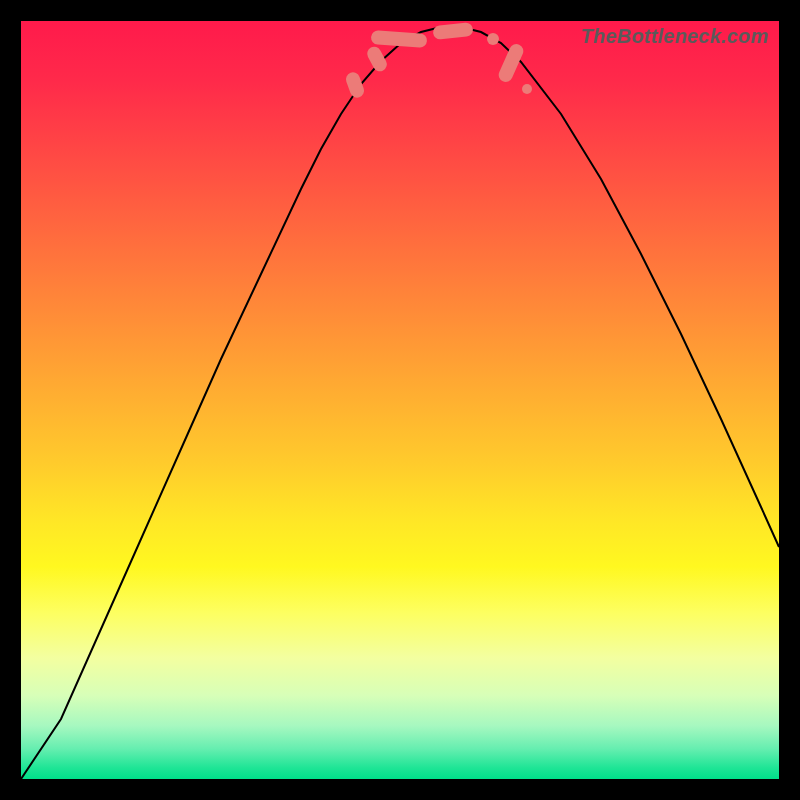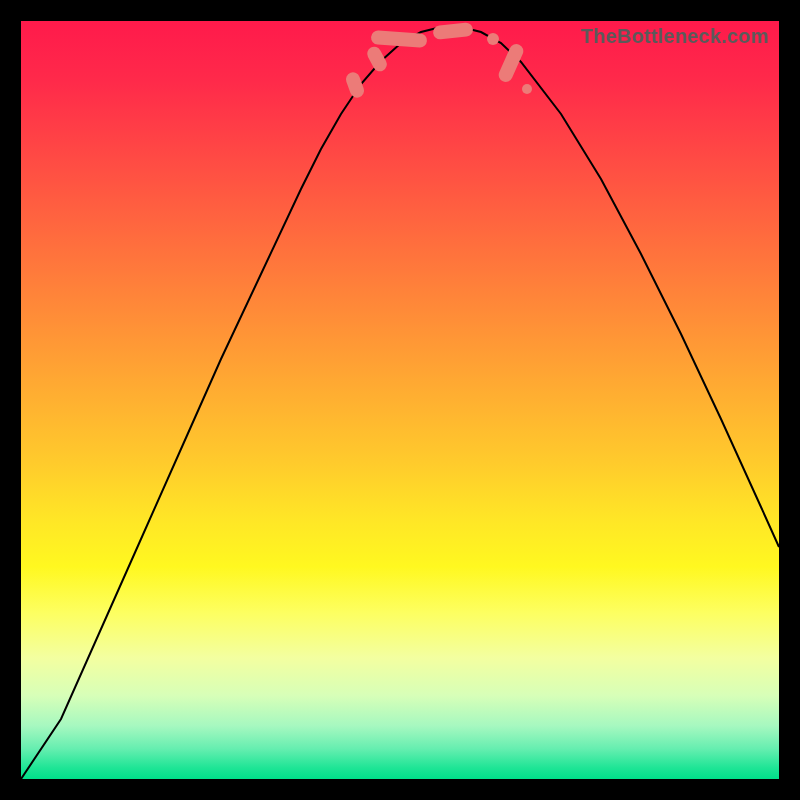--- a/index.html
+++ b/index.html
@@ -9,20 +9,21 @@
     height: 800px;
     overflow: hidden;
     background: #000;
     font-family: Arial, Helvetica, sans-serif;
   }
   .stage {
     position: relative;
     width: 800px;
     height: 800px;
     background: #000;
+    font-style: italic;
   }
   .plot {
     position: absolute;
     left: 21px;
     top: 21px;
     width: 758px;
     height: 758px;
     overflow: hidden;
   }
   .gradient-bg {

